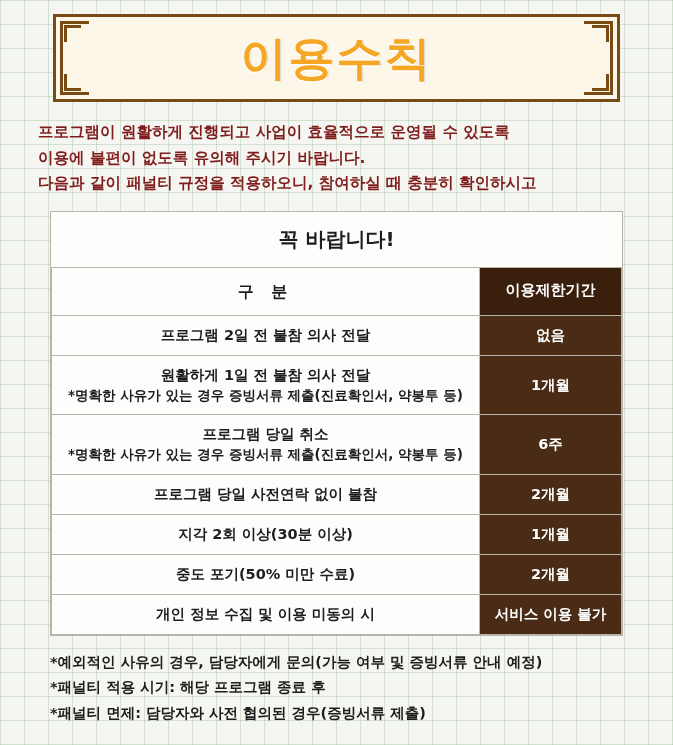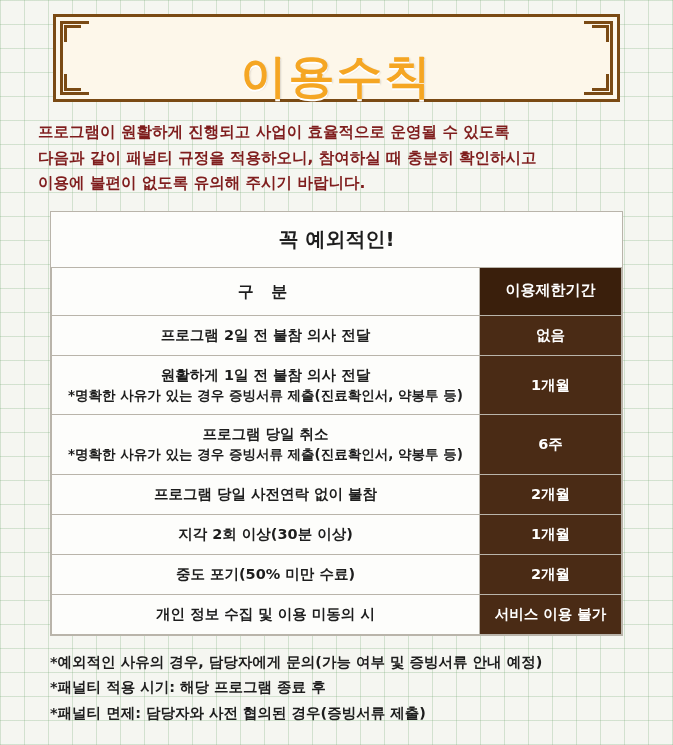--- a/index.html
+++ b/index.html
@@ -37,21 +37,21 @@
 
   
   .banner {
     margin: 14px 25px 0 25px;
     height: 82px;
     background: #fdf7ea;
     border: 3px solid #7a4a14;
     box-shadow: 0 0 0 1px #fdf7ea inset;
     position: relative;
     display: flex;
-    align-items: flex-end;
+    align-items: center;
     justify-content: center;
   }
   .banner::before, .banner::after {
     content: "";
     position: absolute;
     top: 4px;
     bottom: 4px;
     width: 26px;
     border-top: 3px solid #7a4a14;
     border-bottom: 3px solid #7a4a14;
@@ -162,33 +162,33 @@
   <div class="banner">
     <span class="banner-corner bc-tl"></span>
     <span class="banner-corner bc-tr"></span>
     <span class="banner-corner bc-bl"></span>
     <span class="banner-corner bc-br"></span>
     <div class="banner-title">이용수칙</div>
   </div>
 
   <div class="intro">
     <div>프로그램이 원활하게 진행되고 사업이 효율적으로 운영될 수 있도록</div>
+    <div>이용에 불편이 없도록 유의해 주시기 바랍니다.</div>
     <div>다음과 같이 패널티 규정을 적용하오니, 참여하실 때 충분히 확인하시고</div>
-    <div>이용에 불편이 없도록 유의해 주시기 바랍니다.</div>
   </div>
 
   <div class="table-wrap">
     <table class="tbl">
       <colgroup>
         <col>
         <col class="col-limit">
       </colgroup>
       <tbody>
         <tr>
-          <td class="headline" colspan="2">꼭 예외적인!</td>
+          <td class="headline" colspan="2">꼭 바랍니다!</td>
         </tr>
         <tr>
           <td class="subhead">구  분</td>
           <td class="brown-head">이용제한기간</td>
         </tr>
 
         <tr>
           <td class="cell-main">프로그램 2일 전 불참 의사 전달</td>
           <td class="brown">없음</td>
         </tr>

